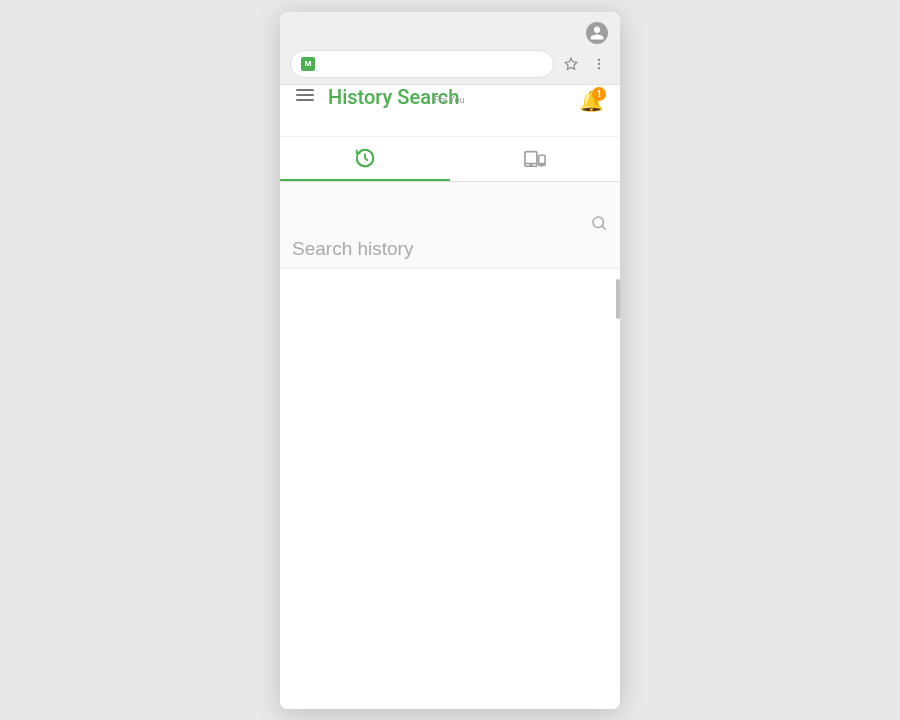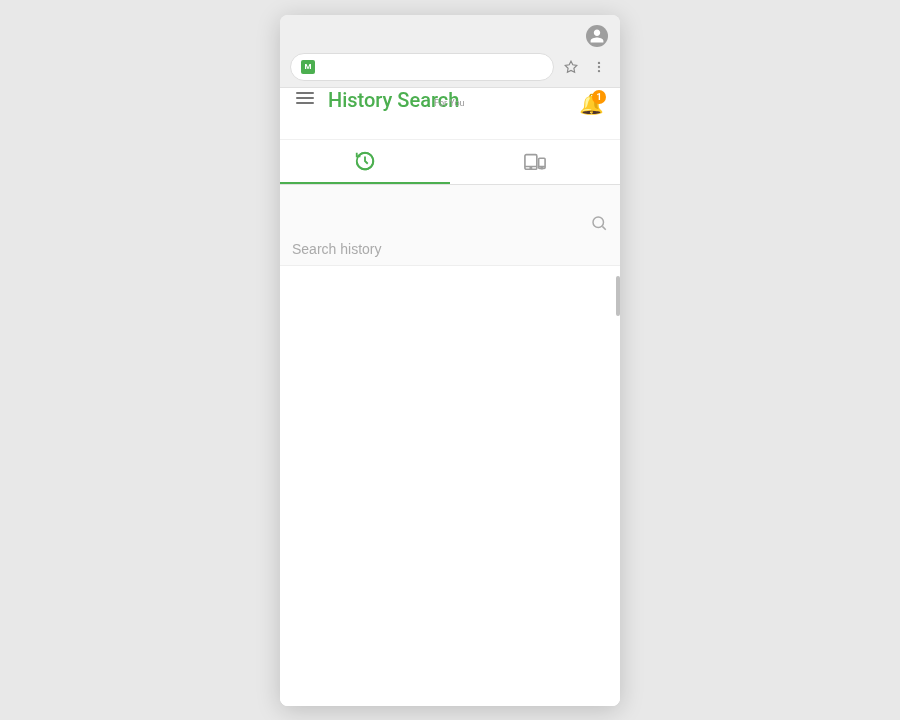--- a/index.html
+++ b/index.html
@@ -215,21 +215,21 @@
       padding: 8px 12px;
       background: #fafafa;
       border-bottom: 1px solid #eeeeee;
       gap: 8px;
     }
 
     .search-input {
       flex: 1;
       border: none;
       background: transparent;
-      font-size: 14px;
+      font-size: 19px;
       color: #333;
       outline: none;
       margin-top: 48px;
     }
 
     .search-input::placeholder {
       color: #aaa;
     }
 
     .search-icon-btn {

